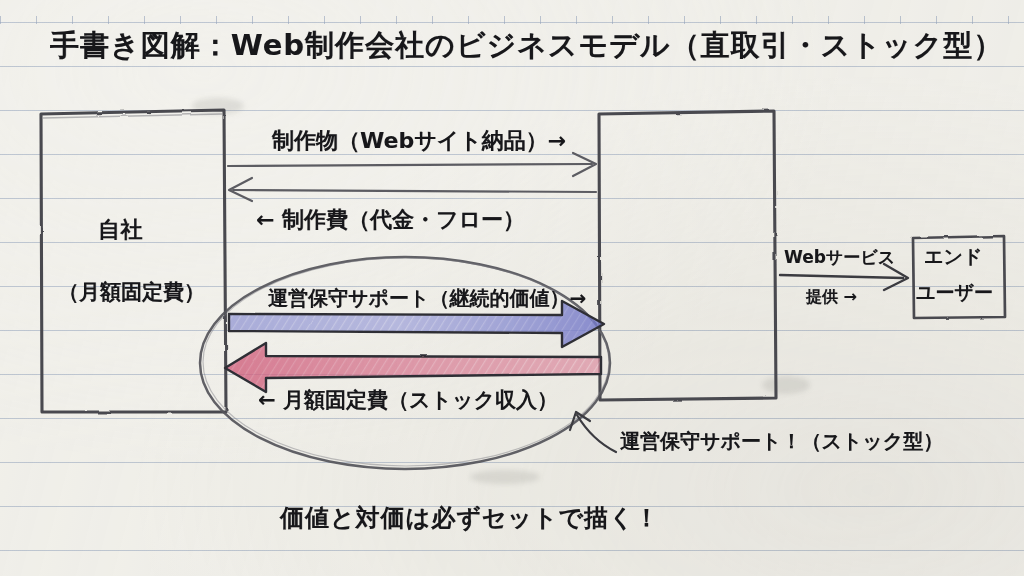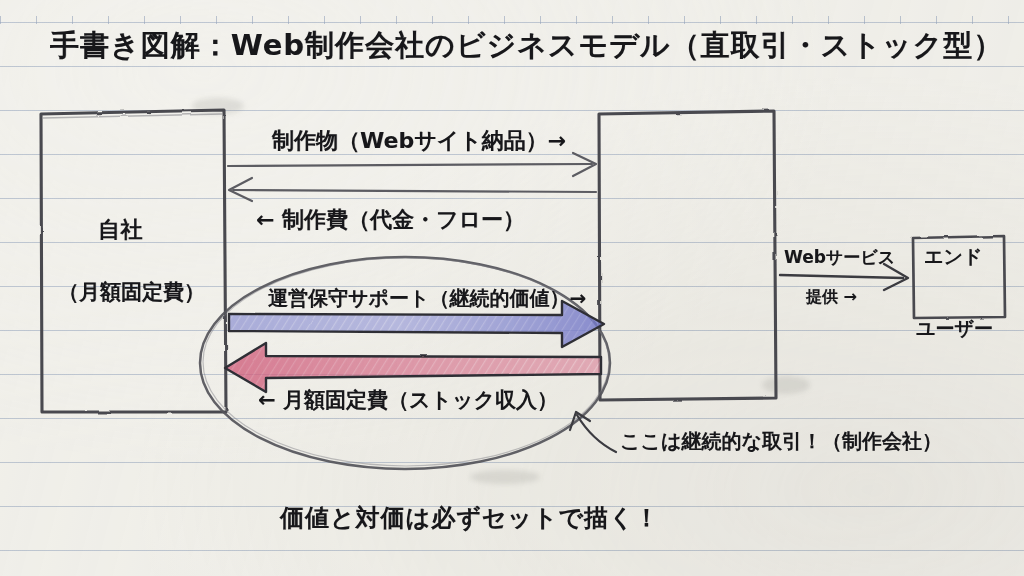--- a/index.html
+++ b/index.html
@@ -78,21 +78,21 @@
   #title {
     left: 50px; top: 30px;
     font-size: 29px;
     letter-spacing: 1px;
   }
   #lbl-self-main  { left: 98px;  top: 218px; font-size: 22px; }
   #lbl-self-sub   { left: 58px;  top: 281px; font-size: 21px; letter-spacing: 0; }
   #lbl-client-main{ left: 620px; top: 243px; font-size: 24px; }
   #lbl-client-sub { left: 617px; top: 283px; font-size: 19px; letter-spacing: 0; }
   #lbl-end-1      { left: 924px; top: 246px; font-size: 19px; letter-spacing: 0; }
-  #lbl-end-2      { left: 916px; top: 282px; font-size: 19px; letter-spacing: 0; margin-top: 36px; }
+  #lbl-end-2      { left: 916px; top: 282px; font-size: 19px; letter-spacing: 0; }
   #lbl-deliver    { left: 272px; top: 129px; font-size: 22px; letter-spacing: 0; }
   #lbl-fee        { left: 256px; top: 208px; font-size: 22px; letter-spacing: 0; }
   #lbl-support    { left: 243px; top: 287px; font-size: 20px; letter-spacing: 0; margin-left: 25px; }
   #lbl-monthly    { left: 258px; top: 389px; font-size: 21px; letter-spacing: 0; text-align: center; }
   #lbl-websvc     { left: 784px; top: 248px; font-size: 17px; letter-spacing: 0; }
   #lbl-provide    { left: 806px; top: 288px; font-size: 16px; letter-spacing: 0; }
   #lbl-note       { left: 620px; top: 430px; font-size: 20px; letter-spacing: 0; }
   #lbl-caption    { left: 280px; top: 505px; font-size: 24px; letter-spacing: 1px; }
 
   .smudge {
@@ -210,16 +210,16 @@
   <div class="txt" id="lbl-end-1">エンド</div>
   <div class="txt" id="lbl-end-2">ユーザー</div>
 
   <div class="txt" id="lbl-deliver">制作物（Webサイト納品）→</div>
   <div class="txt" id="lbl-fee">← 制作費（代金・フロー）</div>
   <div class="txt" id="lbl-support">運営保守サポート（継続的価値）→</div>
   <div class="txt" id="lbl-monthly">← 月額固定費（ストック収入）</div>
   <div class="txt" id="lbl-websvc">Webサービス</div>
   <div class="txt" id="lbl-provide">提供 →</div>
 
-  <div class="txt" id="lbl-note">ここは継続的な取引！（制作会社）</div>
+  <div class="txt" id="lbl-note">運営保守サポート！（ストック型）</div>
   <div class="txt" id="lbl-caption">価値と対価は必ずセットで描く！</div>
 
 </div>
 
 </body></html>

